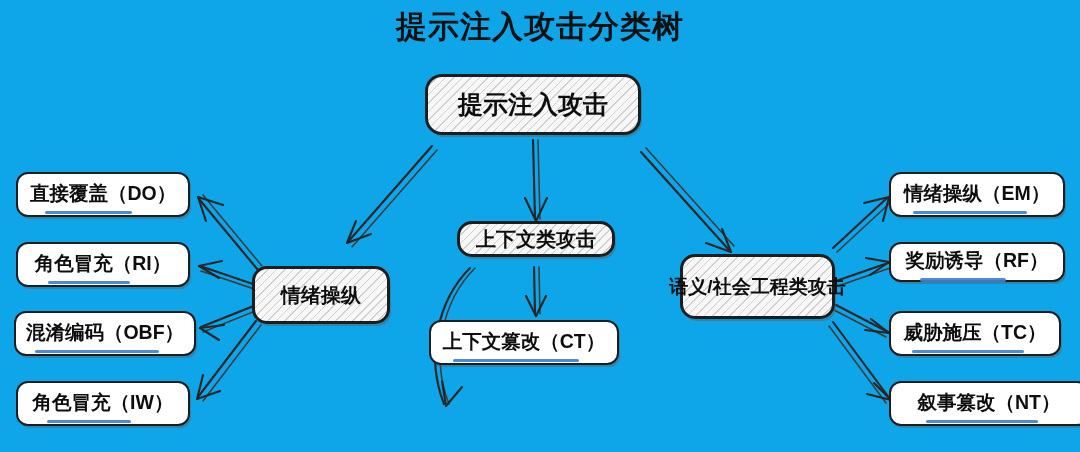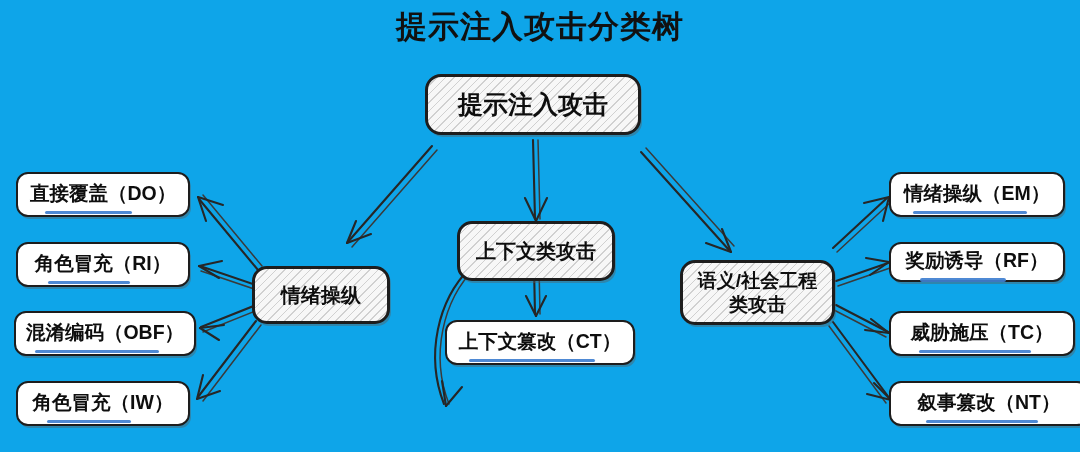--- a/index.html
+++ b/index.html
@@ -200,67 +200,67 @@
     </g>
 
     <g>
       <path class="ln" d="M 833 322 L 890 399"></path>
       <path class="ln2" d="M 829 326 L 886 403"></path>
       <path class="ln" d="M 891 400 L 867 394"></path>
       <path class="ln" d="M 891 400 L 874 383"></path>
     </g>
   </svg>
 
-  <div class="node hatch root" style="left:425px; top:74px; width:216px; height:61px;">
+  <div class="node hatch root" style="left:425px; top:74px; width:216px; height:61px;border-radius:17px;">
     <span class="node-label">提示注入攻击</span>
   </div>
 
   <div class="node hatch branch" style="left:252px; top:266px; width:138px; height:58px;">
     <span class="node-label">情绪操纵</span>
   </div>
 
-  <div class="node hatch branch" style="left:457px; top:221px; width:158px; height:60px;">
+  <div class="node hatch branch" style="left:457px; top:221px; width:158px; height:36px;">
     <span class="node-label">上下文类攻击</span>
   </div>
 
-  <div class="node hatch branch two-line" style="left:680px; top:260px; width:155px; height:65px; flex-direction:column;">
+  <div class="node hatch branch two-line" style="left:680px; top:254px; width:155px; height:65px; flex-direction:row;">
     <span class="node-label">语义/社会工程</span>
     <span class="node-label">类攻击</span>
   </div>
 
   <div class="node leaf" style="left:16px; top:172px; width:174px; height:45px;">
     <span class="leaf-inner short-ul">直接覆盖（DO）</span>
   </div>
 
   <div class="node leaf" style="left:16px; top:242px; width:174px; height:45px;">
     <span class="leaf-inner short-ul">角色冒充（RI）</span>
   </div>
 
   <div class="node leaf" style="left:14px; top:311px; width:182px; height:45px;">
     <span class="leaf-inner">混淆编码（OBF）</span>
   </div>
 
   <div class="node leaf" style="left:16px; top:381px; width:174px; height:45px;">
     <span class="leaf-inner short-ul">角色冒充（IW）</span>
   </div>
 
-  <div class="node leaf" style="left:445px; top:320px; width:190px; height:45px;">
+  <div class="node leaf" style="left:429px; top:320px; width:190px; height:45px;">
     <span class="leaf-inner">上下文篡改（CT）</span>
   </div>
 
 
   <div class="node leaf" style="left:889px; top:172px; width:176px; height:45px;">
     <span class="leaf-inner">情绪操纵（EM）</span>
   </div>
 
   <div class="node leaf" style="left:889px; top:242px; width:176px; height:40px;">
     <span class="leaf-inner short-ul">奖励诱导（RF）</span>
   </div>
 
-  <div class="node leaf" style="left:889px; top:311px; width:186px; height:45px;">
+  <div class="node leaf" style="left:889px; top:311px; width:172px; height:45px;">
     <span class="leaf-inner">威胁施压（TC）</span>
   </div>
 
   <div class="node leaf" style="left:889px; top:381px; width:200px; height:45px;">
     <span class="leaf-inner">叙事篡改（NT）</span>
   </div>
 
 </div>
 
 </body></html>

